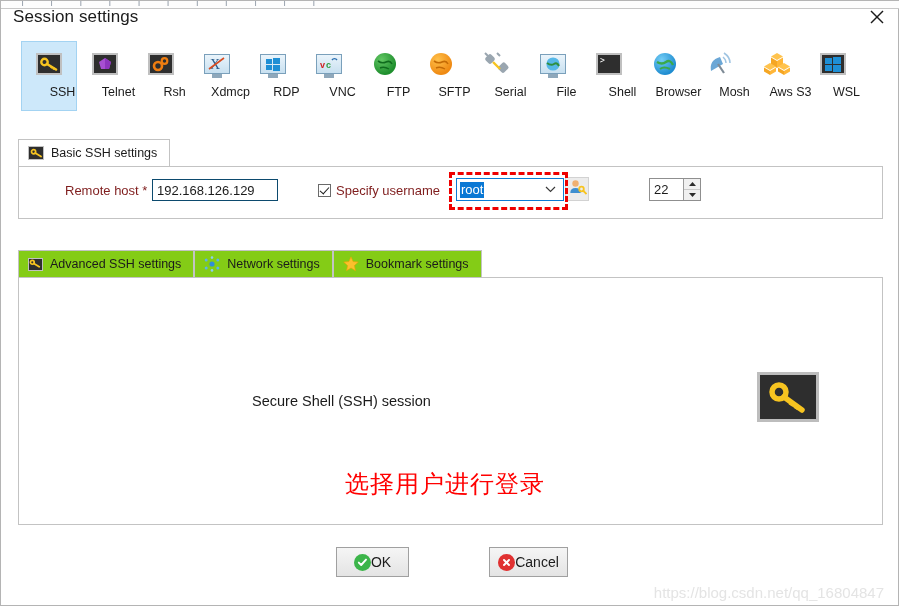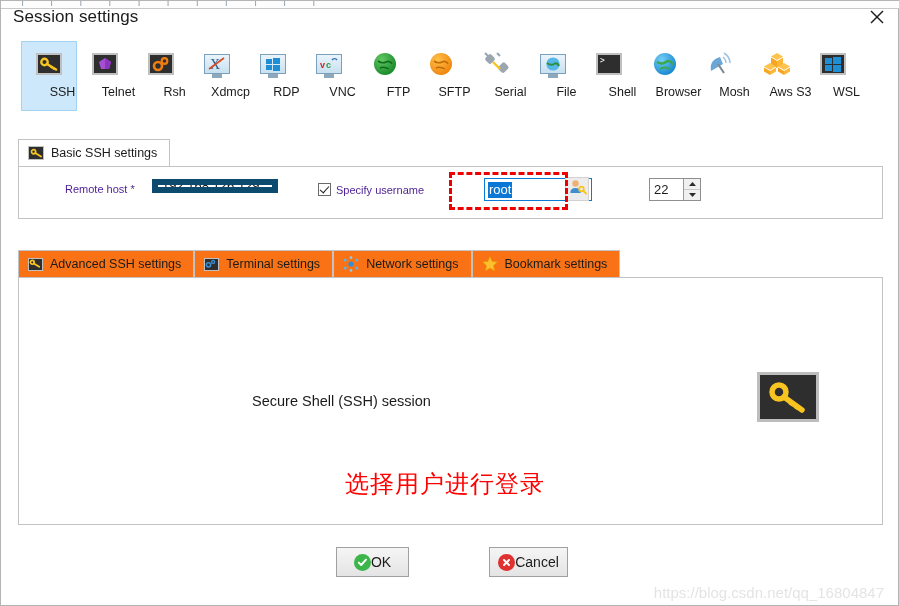--- a/index.html
+++ b/index.html
@@ -146,21 +146,21 @@
     background: #ffffff;
     border: 1px solid #c3c3c3;
     box-sizing: border-box;
   }
   .tabstrip {
     position: absolute;
     display: flex;
     align-items: center;
   }
   .tabitem {
-    background: #f97316;
+    background: #84cc16;
     border: 1px solid #c3c3c3;
     border-bottom: none;
     box-sizing: border-box;
     height: 27px;
     display: flex;
     align-items: center;
     padding: 0 12px 0 9px;
     font-size: 12.5px;
     color: #1b1b1b;
     cursor: pointer;
@@ -170,27 +170,27 @@
     background: #ffffff;
     height: 28px;
   }
   .tabitem .tico {
     margin-right: 7px;
     display: flex;
     align-items: center;
   }
 
   .field-label {
-    font-size: 11px;
-    color: #4c1d95;
+    font-size: 13px;
+    color: #7f1d1d;
   }
   .textbox {
-    border: 6px solid #0c4a6e;
+    border: 1px solid #0c4a6e;
     background: #ffffff;
-    height: 14px;
+    height: 22px;
     box-sizing: border-box;
     font-family: "Liberation Sans", sans-serif;
     font-size: 13px;
     color: #1b1b1b;
     padding: 0 4px;
     line-height: 20px;
     outline: none;
   }
   .checkbox-row {
     display: flex;
@@ -558,26 +558,26 @@
       <span>Basic SSH settings</span>
     </div>
   </div>
 
   <div class="panel" style="left:17px; top:165px; width:865px; height:53px;">
 
     <span class="field-label" style="position:absolute; left:46px; top:16px;">Remote host *</span>
 
     <input class="textbox" type="text" style="position: absolute; left: 133px; top: 12px; width: 126px;" value="192.168.126.129">
 
-    <div class="checkbox-row" style="position:absolute; left:299px; top:16px;align-items:flex-end;">
+    <div class="checkbox-row" style="position:absolute; left:299px; top:16px;">
       <span class="cbox checked"></span>
       <span class="field-label">Specify username</span>
     </div>
 
-    <div class="combo" style="left:437px; top:11px; width:108px; height:23px;margin-left:28px;">
+    <div class="combo" style="left:437px; top:11px; width:108px; height:23px;">
       <span class="sel-text">root</span>
       <span class="caret">
         <svg width="11" height="7" viewBox="0 0 11 7">
           <path d="M1 1 L5.5 5.5 L10 1" fill="none" stroke="#3a3a3a" stroke-width="1.2"></path>
         </svg>
       </span>
     </div>
 
     <div style="position:absolute; left:546px; top:10px; width:24px; height:24px; background:#ececec; border:1px solid #d2d2d2; box-sizing:border-box; display:flex; align-items:center; justify-content:center;">
       <span>
@@ -618,31 +618,20 @@
         <span style="display:inline-block;width:15px;height:13px;background:#2e2e2e;border:1.5px solid #c0c0c0;box-sizing:border-box;position:relative;">
           <svg width="12" height="9" viewBox="0 0 20 14" style="position:absolute;left:0;top:0.5px;">
             <circle cx="5.5" cy="5" r="3.2" fill="none" stroke="#f7c420" stroke-width="2.8"></circle>
             <path d="M8 7 L17 12.5" stroke="#f7c420" stroke-width="3" stroke-linecap="round"></path>
           </svg>
         </span>
       </span>
       <span>Advanced SSH settings</span>
     </div>
 
-    <div class="tabitem">
-      <span class="tico">
-        <span style="display:inline-block;width:15px;height:13px;background:#2e2e2e;border:1.5px solid #c0c0c0;box-sizing:border-box;position:relative;">
-          <svg width="12" height="10" viewBox="0 0 14 12" style="position:absolute;left:0;top:0.5px;">
-            <circle cx="4" cy="7" r="2.6" fill="none" stroke="#3a8fd6" stroke-width="1.8"></circle>
-            <circle cx="9.5" cy="3.5" r="1.8" fill="none" stroke="#3a8fd6" stroke-width="1.6"></circle>
-          </svg>
-        </span>
-      </span>
-      <span>Terminal settings</span>
-    </div>
 
     <div class="tabitem">
       <span class="tico">
         <svg width="16" height="16" viewBox="0 0 16 16">
           <circle cx="8" cy="8" r="2.6" fill="#2f8fd8"></circle>
           <circle cx="2.2" cy="4" r="1.5" fill="#5cb4ea"></circle>
           <circle cx="13.8" cy="4" r="1.5" fill="#5cb4ea"></circle>
           <circle cx="2.2" cy="12" r="1.5" fill="#5cb4ea"></circle>
           <circle cx="13.8" cy="12" r="1.5" fill="#5cb4ea"></circle>
           <circle cx="8" cy="1.6" r="1.3" fill="#8ccdf2"></circle>

